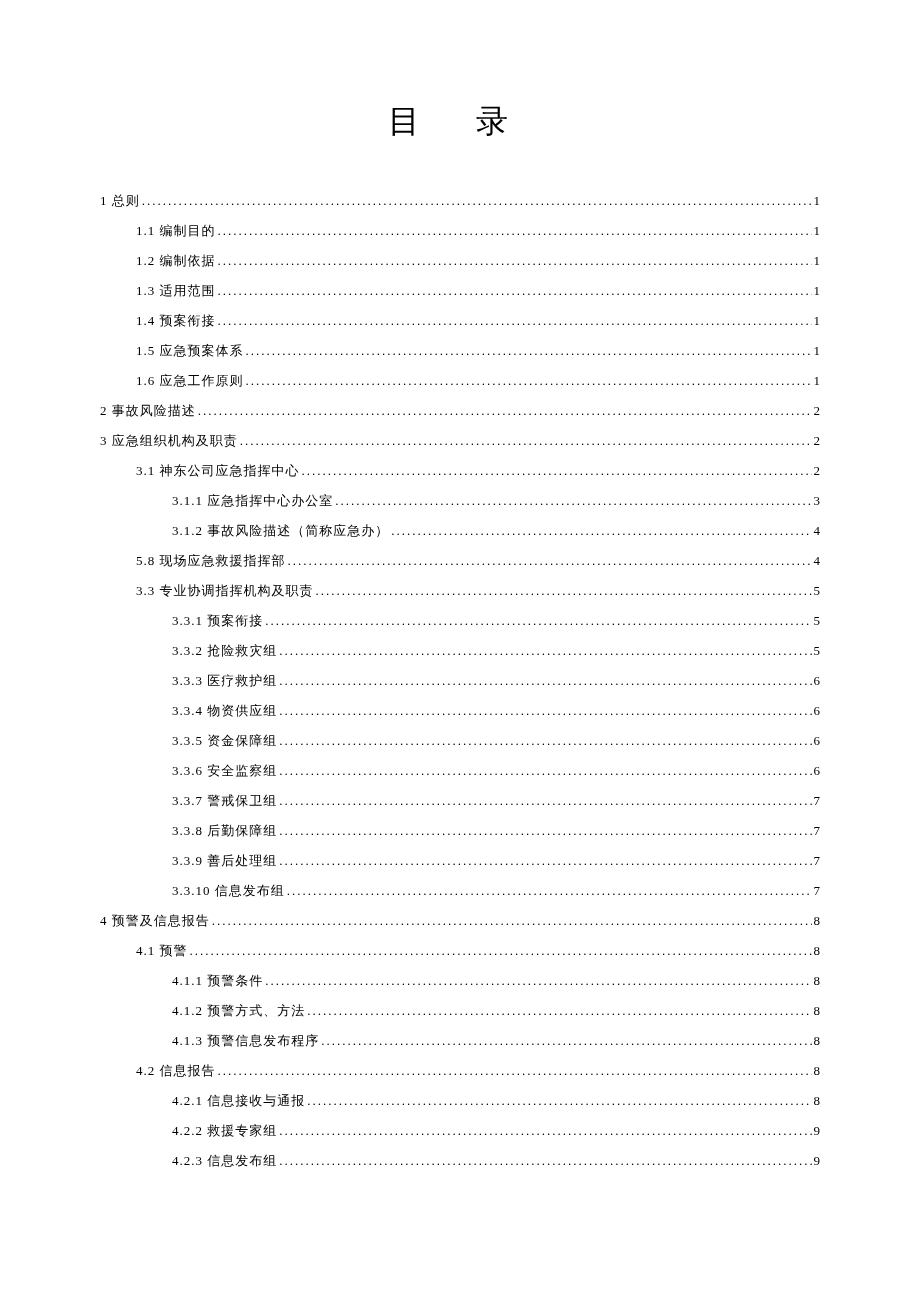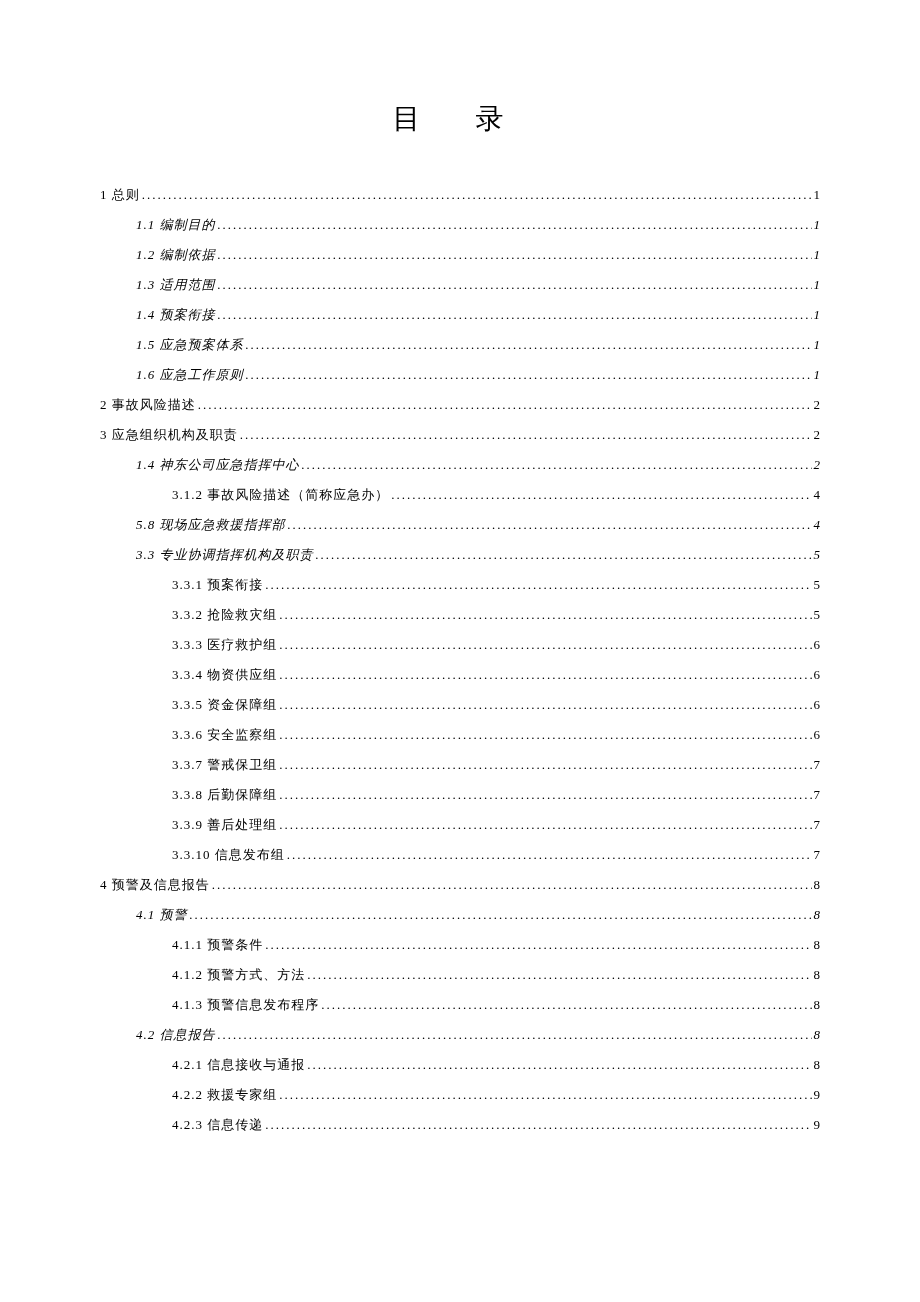--- a/index.html
+++ b/index.html
@@ -6,21 +6,21 @@
     body {
       background: #fff;
       font-family: "SimSun", "宋体", serif;
       width: 920px;
       height: 1302px;
       padding: 100px 100px 80px 100px;
       color: #000;
     }
     .title {
       text-align: center;
-      font-size: 28px;
+      font-size: 32px;
       font-weight: normal;
       letter-spacing: 24px;
       margin-bottom: 50px;
     }
     .toc {
       font-size: 13px;
       line-height: 1;
     }
     .toc-row {
       display: flex;
@@ -39,21 +39,21 @@
       color: #000;
       margin: 0 2px;
     }
     .toc-row .leader::before {
       content: "..............................................................................................................................................................................................";
     }
     .toc-row .page {
       flex: 0 0 auto;
     }
     .lvl1 { padding-left: 0; text-align: center; }
-    .lvl2 { padding-left: 36px; font-style: italic; }
+    .lvl2 { padding-left: 36px; }
     .lvl3 { padding-left: 72px; }
   </style>
 </head>
 <body>
 
 <h1 class="title">目 录</h1>
 
 <div class="toc" id="toc-container">
     <div class="toc-row lvl1">
       <span class="label">1 总则 </span>
@@ -94,25 +94,30 @@
       <span class="label">2 事故风险描述 </span>
       <span class="leader"></span>
       <span class="page"> 2</span>
     </div>
     <div class="toc-row lvl1">
       <span class="label">3 应急组织机构及职责 </span>
       <span class="leader"></span>
       <span class="page"> 2</span>
     </div>
     <div class="toc-row lvl2">
-      <span class="label">1.4 神东公司应急指挥中心 </span>
+      <span class="label">3.1 神东公司应急指挥中心 </span>
       <span class="leader"></span>
       <span class="page"> 2</span>
     </div>
     <div class="toc-row lvl3">
+      <span class="label">3.1.1 应急指挥中心办公室 </span>
+      <span class="leader"></span>
+      <span class="page"> 3</span>
+    </div>
+    <div class="toc-row lvl3">
       <span class="label">3.1.2 事故风险描述（简称应急办） </span>
       <span class="leader"></span>
       <span class="page"> 4</span>
     </div>
     <div class="toc-row lvl2">
       <span class="label">5.8 现场应急救援指挥部 </span>
       <span class="leader"></span>
       <span class="page"> 4</span>
     </div>
     <div class="toc-row lvl2">
@@ -204,17 +209,17 @@
       <span class="label">4.2.1 信息接收与通报 </span>
       <span class="leader"></span>
       <span class="page"> 8</span>
     </div>
     <div class="toc-row lvl3">
       <span class="label">4.2.2 救援专家组 </span>
       <span class="leader"></span>
       <span class="page"> 9</span>
     </div>
     <div class="toc-row lvl3">
-      <span class="label">4.2.3 信息传递 </span>
+      <span class="label">4.2.3 信息发布组 </span>
       <span class="leader"></span>
       <span class="page"> 9</span>
     </div>
   </div>
 
 </body></html>

